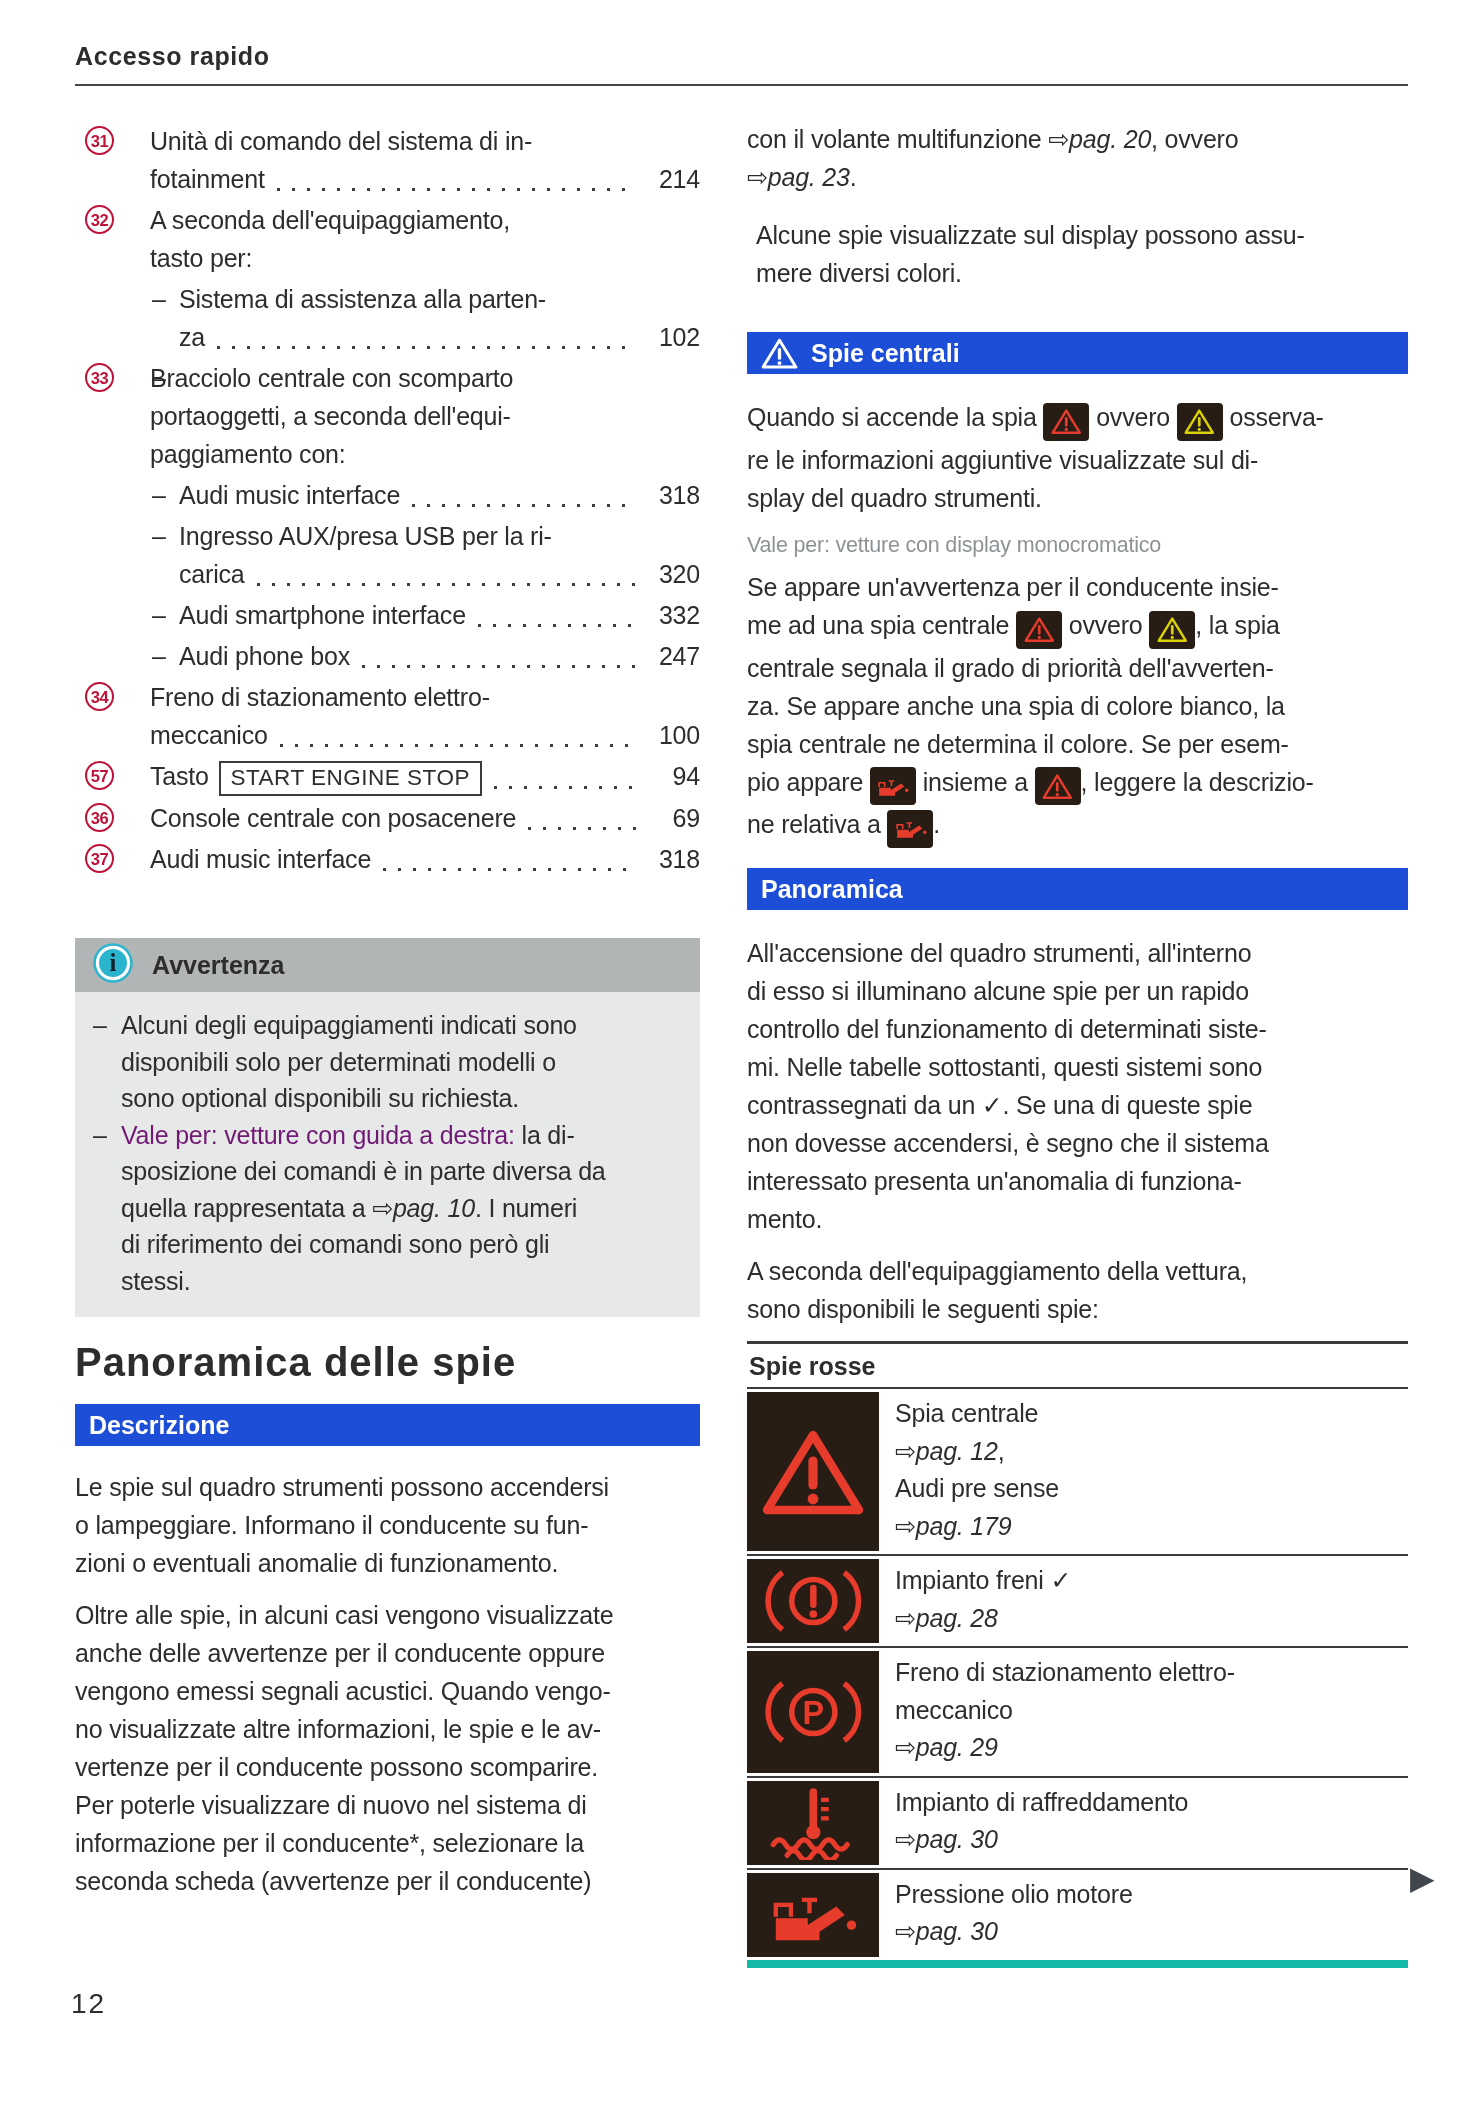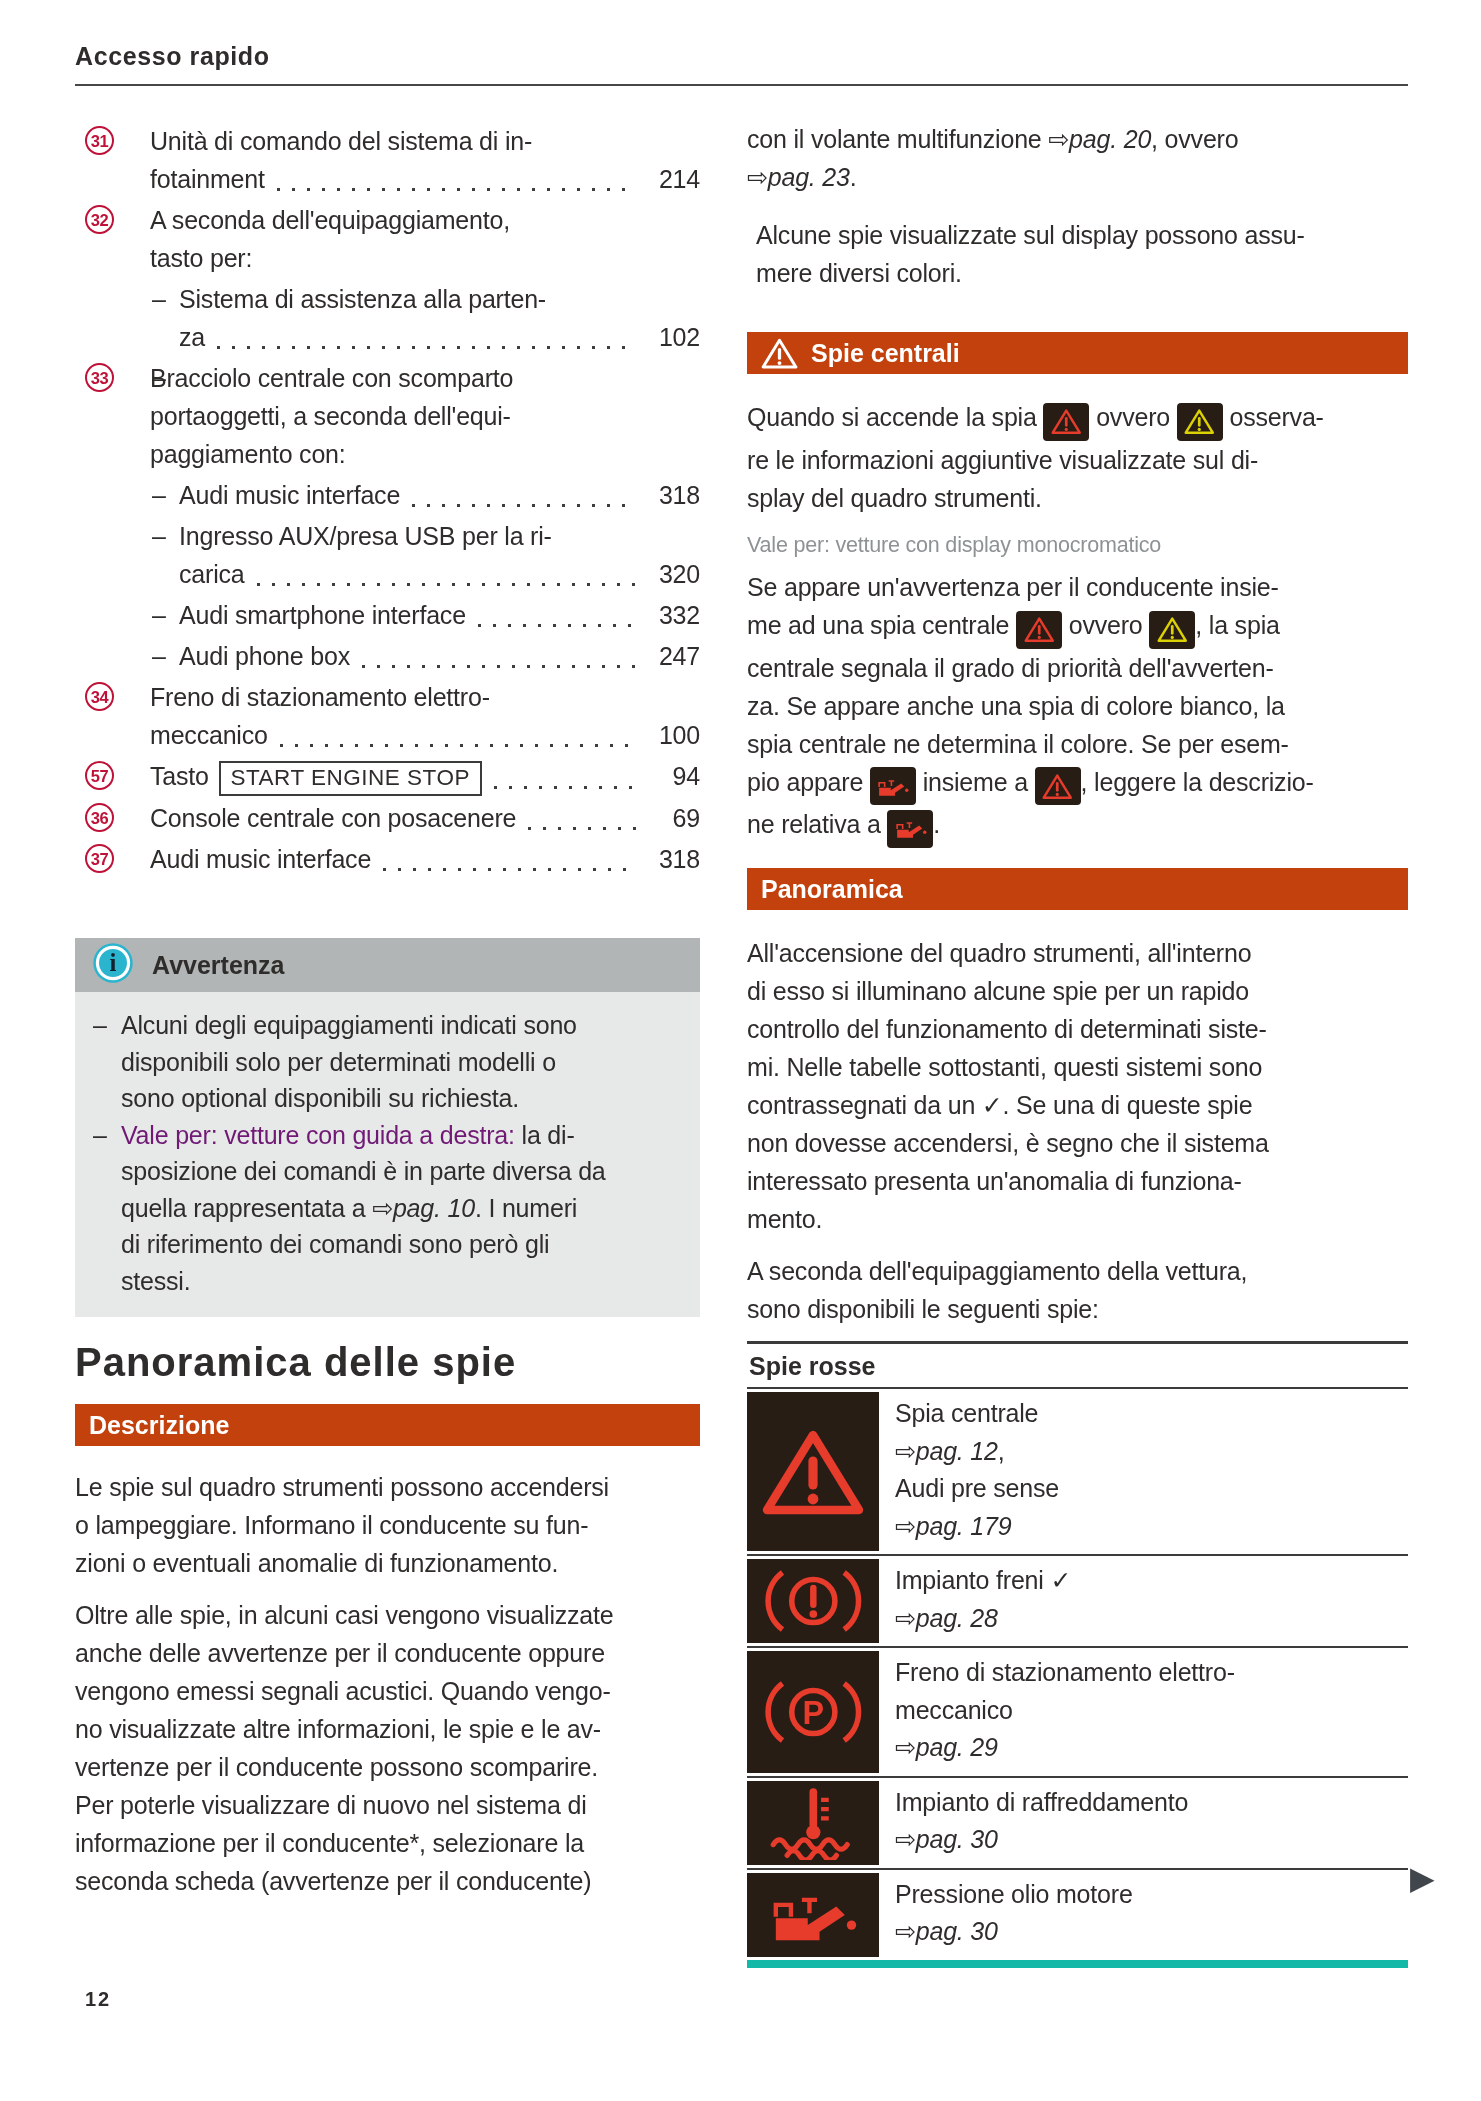--- a/index.html
+++ b/index.html
@@ -29,26 +29,26 @@
   .nhead{height:54px;background:#b1b5b6;display:flex;align-items:center;padding-left:16px;}
   .nhead svg{width:44px;height:44px;}
   .ntitle{margin-left:17px;font-size:25px;font-weight:bold;}
   .nbody{background:#e7e8e8;padding:15px 14px 18px 16px;font-size:25px;line-height:36.5px;letter-spacing:-.2px;}
   .nitem{position:relative;padding-left:30px;}
   .nitem .ndash{position:absolute;left:2px;top:0;}
   .gray{color:#701a75;}
 
   
   .para{position:absolute;font-size:25px;line-height:38px;letter-spacing:-.2px;}
-  .bar{position:absolute;height:42px;background:#c2410c;color:#ffffff;display:flex;align-items:center;
+  .bar{position:absolute;height:42px;background:#1d4ed8;color:#ffffff;display:flex;align-items:center;
        padding-left:14px;font-size:25px;font-weight:bold;box-sizing:border-box;}
   .bar .bicon{display:flex;margin-right:13px;}
   .bar .bicon svg{width:37px;height:33px;}
   .bigtitle{position:absolute;left:75px;top:1340px;font-size:40px;font-weight:bold;letter-spacing:1px;}
-  .pageno{position:absolute;left:85px;top:1988px;font-size:20px;font-weight:bold;letter-spacing:2px;}
+  .pageno{position:absolute;left:71px;top:1988px;font-size:28px;font-weight:normal;letter-spacing:2px;}
   .ref .arr{font-style:normal;}
   .ref i{font-style:italic;}
   .smallgray{position:absolute;font-size:21.5px;color:#8d9295;letter-spacing:-.2px;}
 
   
   .chip{display:inline-flex;align-items:center;justify-content:center;width:46px;height:38px;
         background:#271d15;border-radius:4px;vertical-align:-9px;}
   .chip svg{height:27px;width:auto;}
   .cr{color:#e73b2c;} .cy{color:#dcd203;}
 

